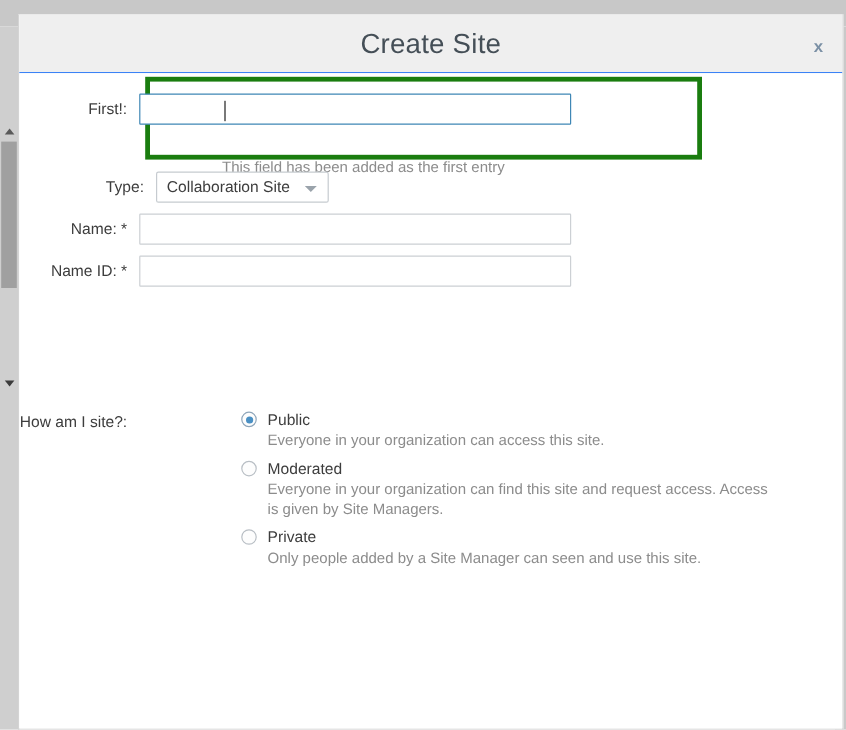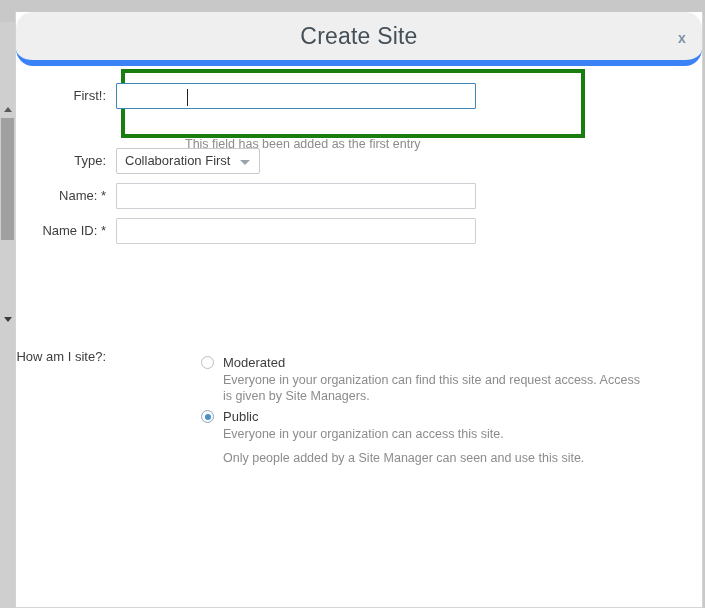--- a/index.html
+++ b/index.html
@@ -109,22 +109,21 @@
     background: #ffffff;
     border: 1px solid #d4d4d4;
     border-top: none;
     box-sizing: border-box;
     overflow: hidden;
   }
   .modal-header {
     position: relative;
     height: 48px;
     background: #efefef;
-    border-bottom: 6px solid #3b82f6;
-    border-radius: 17px;
+    border-bottom: 1px solid #3b82f6;
   }
   .modal-title {
     position: absolute;
     left: 0; right: 0;
     top: 11px;
     text-align: center;
     font-size: 23px;
     color: #454f57;
     font-weight: 400;
     letter-spacing: 0.2px;
@@ -387,59 +386,63 @@
 
     <div class="highlight-box"></div>
 
     <div class="form-row" style="left:0; top:17px;">
       <div class="form-label">First!:</div>
       <input class="text-input focused" type="text" placeholder="" style="">
     </div>
     <div class="caret"></div>
     <div class="hint" style="left:169px; top:50px;margin-top:20px;">This field has been added as the first entry</div>
 
-    <div class="form-row" style="left:0; top:82px;justify-content:flex-end;">
+    <div class="form-row" style="left:14px; top:82px;justify-content:flex-end;">
       <div class="form-label">Type:</div>
       <div class="select-box">
-        <span>Collaboration First</span>
+        <span>Collaboration Site</span>
         <span class="select-arrow"></span>
       </div>
     </div>
 
     <div class="form-row" style="left:0; top:117px;">
       <div class="form-label">Name: *</div>
       <input class="text-input" type="text" placeholder="" style="">
     </div>
 
     <div class="form-row" style="left:0; top:152px;">
       <div class="form-label">Name ID: *</div>
       <input class="text-input" type="text" placeholder="" style="">
     </div>
 
     <div class="radio-group">
       <div class="radio-group-label">How am I site?:</div>
       <div class="radio-items">
+
+        <div class="radio-item">
+          <div class="radio-line">
+            <span class="radio-circle checked"></span>
+            <span class="radio-label">Public</span>
+          </div>
+          <div class="radio-desc">Everyone in your organization can access this site.</div>
+        </div>
 
         <div class="radio-item" style="margin-top:8px;">
           <div class="radio-line">
             <span class="radio-circle"></span>
             <span class="radio-label">Moderated</span>
           </div>
           <div class="radio-desc">Everyone in your organization can find this site and request access. Access is given by Site Managers.</div>
         </div>
 
-        <div class="radio-item">
+        <div class="radio-item" style="margin-top:8px;">
           <div class="radio-line">
-            <span class="radio-circle checked"></span>
-            <span class="radio-label">Public</span>
+            <span class="radio-circle"></span>
+            <span class="radio-label">Private</span>
           </div>
-          <div class="radio-desc">Everyone in your organization can access this site.</div>
-        </div>
-
-        <div class="radio-item" style="margin-top:8px;">
           <div class="radio-desc">Only people added by a Site Manager can seen and use this site.</div>
         </div>
 
       </div>
     </div>
 
   </div>
 
   <div class="modal-footer">
     <button class="btn btn-create" disabled="">Create</button>

